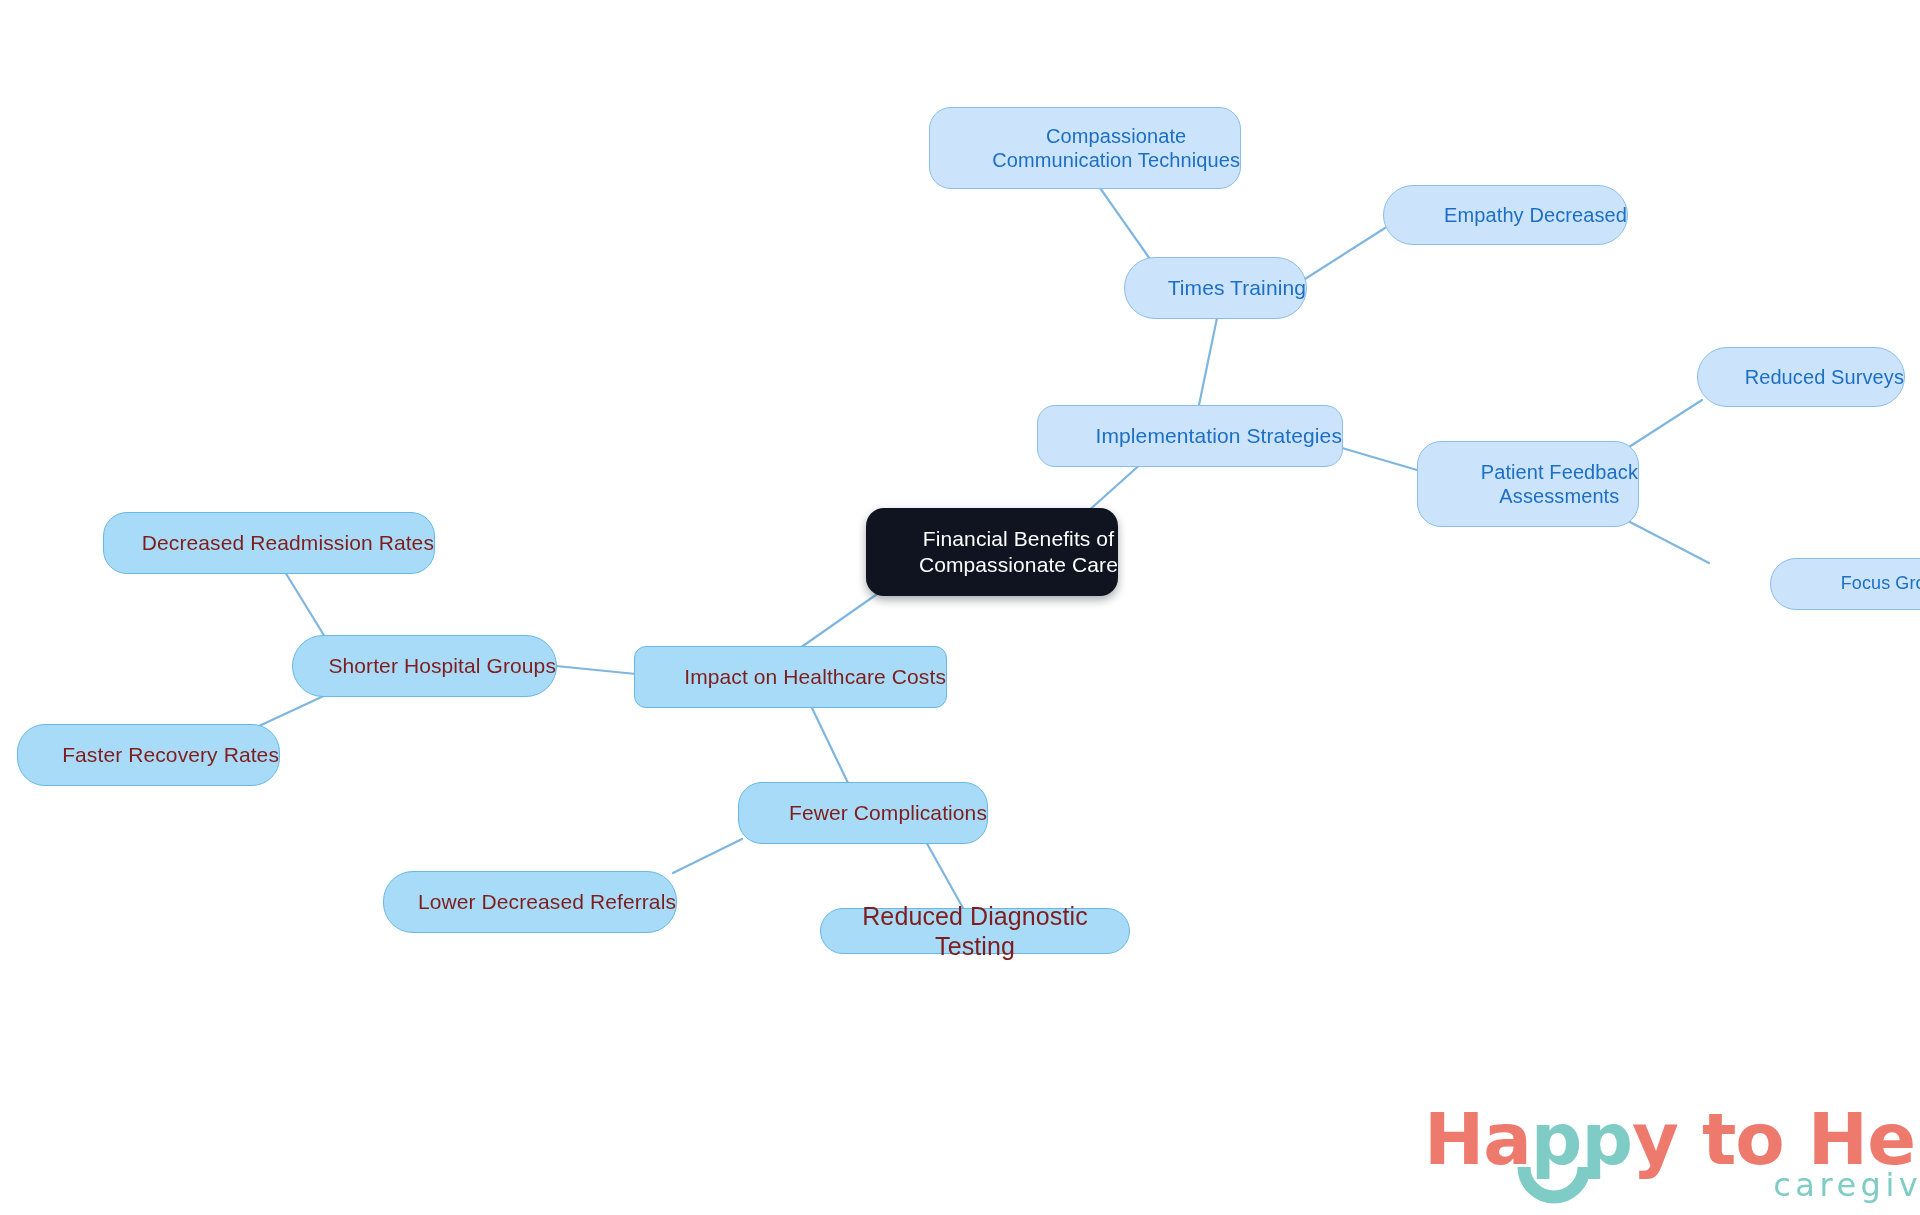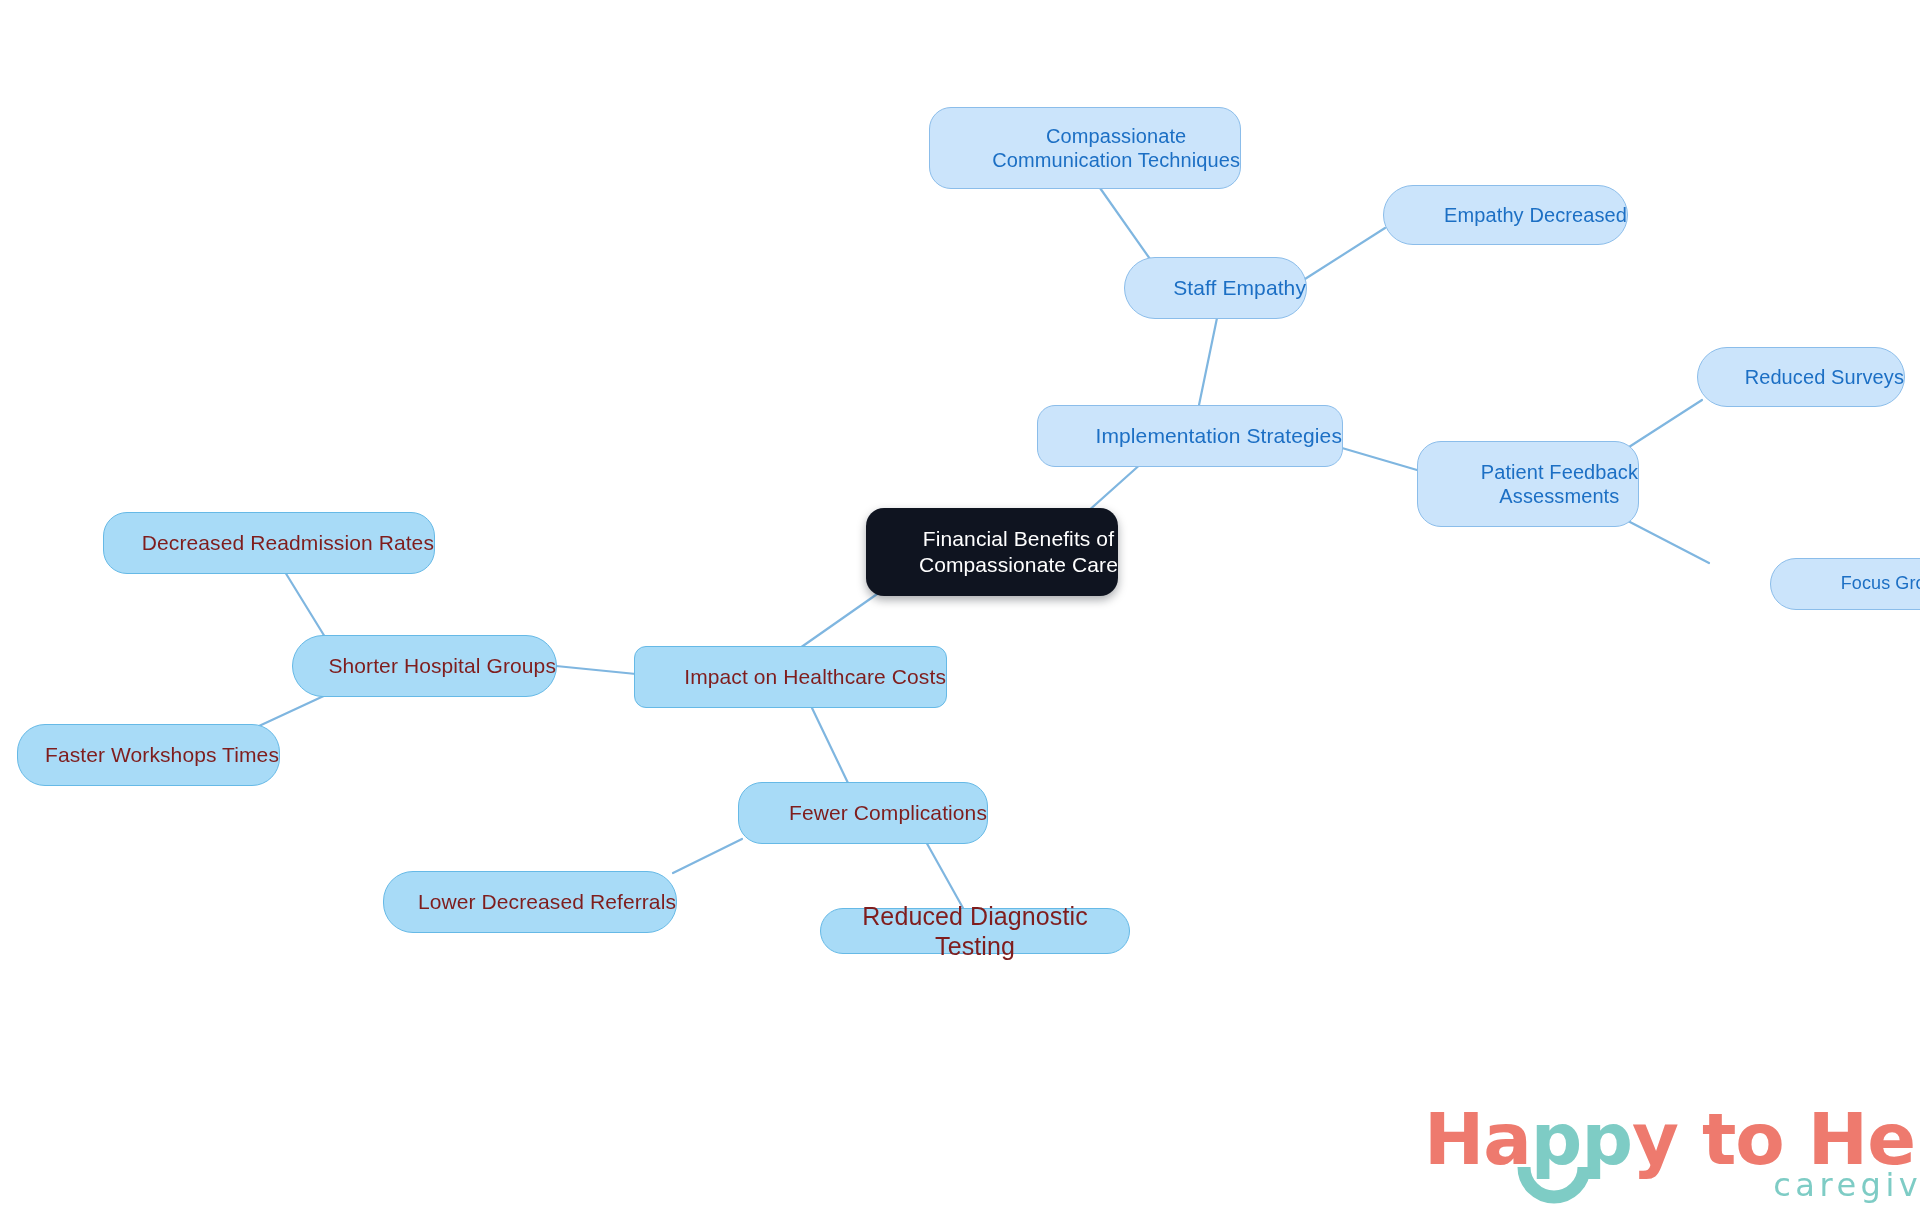--- a/index.html
+++ b/index.html
@@ -100,32 +100,32 @@
       <line x1="328" y1="694" x2="259" y2="726" stroke="#7fb6e0" stroke-width="2.2" stroke-linecap="round"></line>
       <line x1="812" y1="708" x2="848" y2="783" stroke="#7fb6e0" stroke-width="2.2" stroke-linecap="round"></line>
       <line x1="742" y1="839" x2="673" y2="873" stroke="#7fb6e0" stroke-width="2.2" stroke-linecap="round"></line>
       <line x1="925" y1="840" x2="963" y2="908" stroke="#7fb6e0" stroke-width="2.2" stroke-linecap="round"></line>
     </svg>
 
   <div id="node-layer">
       <div class="node root" style="left: 866px; top: 508px; width: 252px; height: 88px; font-size: 21px;"><span>Financial Benefits of
 Compassionate Care</span></div>
       <div class="node branch-light" style="left: 1037px; top: 405px; width: 306px; height: 62px; font-size: 21px; border-radius: 18px;"><span>Implementation Strategies</span></div>
-      <div class="node branch-light" style="left: 1124px; top: 257px; width: 183px; height: 62px; font-size: 21px; border-radius: 31px;"><span>Staff Empathy</span></div>
+      <div class="node branch-light" style="left: 1124px; top: 257px; width: 183px; height: 62px; font-size: 21px; border-radius: 31px;"><span>Times Training</span></div>
       <div class="node branch-light" style="left: 929px; top: 107px; width: 312px; height: 82px; font-size: 20px; border-radius: 22px;"><span>Compassionate
 Communication Techniques</span></div>
       <div class="node branch-light" style="left: 1383px; top: 185px; width: 245px; height: 60px; font-size: 20px; border-radius: 30px;"><span>Empathy Decreased</span></div>
       <div class="node branch-light" style="left: 1417px; top: 441px; width: 222px; height: 86px; font-size: 20px; border-radius: 24px;"><span>Patient Feedback
 Assessments</span></div>
       <div class="node branch-light" style="left: 1697px; top: 347px; width: 208px; height: 60px; font-size: 20px; border-radius: 30px;"><span>Reduced Surveys</span></div>
       <div class="node branch-light" style="left: 1770px; top: 558px; width: 186px; height: 52px; font-size: 18px; border-radius: 30px;"><span>Focus Groups</span></div>
       <div class="node branch-bright" style="left: 634px; top: 646px; width: 313px; height: 62px; font-size: 21px; border-radius: 12px;"><span>Impact on Healthcare Costs</span></div>
       <div class="node branch-bright" style="left: 292px; top: 635px; width: 265px; height: 62px; font-size: 21px; border-radius: 31px;"><span>Shorter Hospital Groups</span></div>
       <div class="node branch-bright" style="left: 103px; top: 512px; width: 332px; height: 62px; font-size: 21px; border-radius: 24px;"><span>Decreased Readmission Rates</span></div>
-      <div class="node branch-bright" style="left: 17px; top: 724px; width: 263px; height: 62px; font-size: 21px; border-radius: 28px;"><span>Faster Workshops Times</span></div>
+      <div class="node branch-bright" style="left: 17px; top: 724px; width: 263px; height: 62px; font-size: 21px; border-radius: 28px;"><span>Faster Recovery Rates</span></div>
       <div class="node branch-bright" style="left: 738px; top: 782px; width: 250px; height: 62px; font-size: 21px; border-radius: 24px;"><span>Fewer Complications</span></div>
       <div class="node branch-bright" style="left: 383px; top: 871px; width: 294px; height: 62px; font-size: 21px; border-radius: 30px;"><span>Lower Decreased Referrals</span></div>
       <div class="node branch-bright" style="left: 820px; top: 908px; width: 310px; height: 46px; font-size: 25px; border-radius: 30px;"><span>Reduced Diagnostic Testing</span></div>
     </div>
 
   <div class="logo" style="left: 1424px; top: 1103px;">
     <div class="logo-main">
       <span style="color: rgb(238, 122, 110);">Ha</span><span style="color: rgb(126, 204, 197);">pp</span><span style="color: rgb(238, 122, 110);">y to Help</span>
     </div>
     <svg class="logo-smile" width="76" height="46" viewBox="0 0 76 46" style="left: 92px; top: 62px;">

